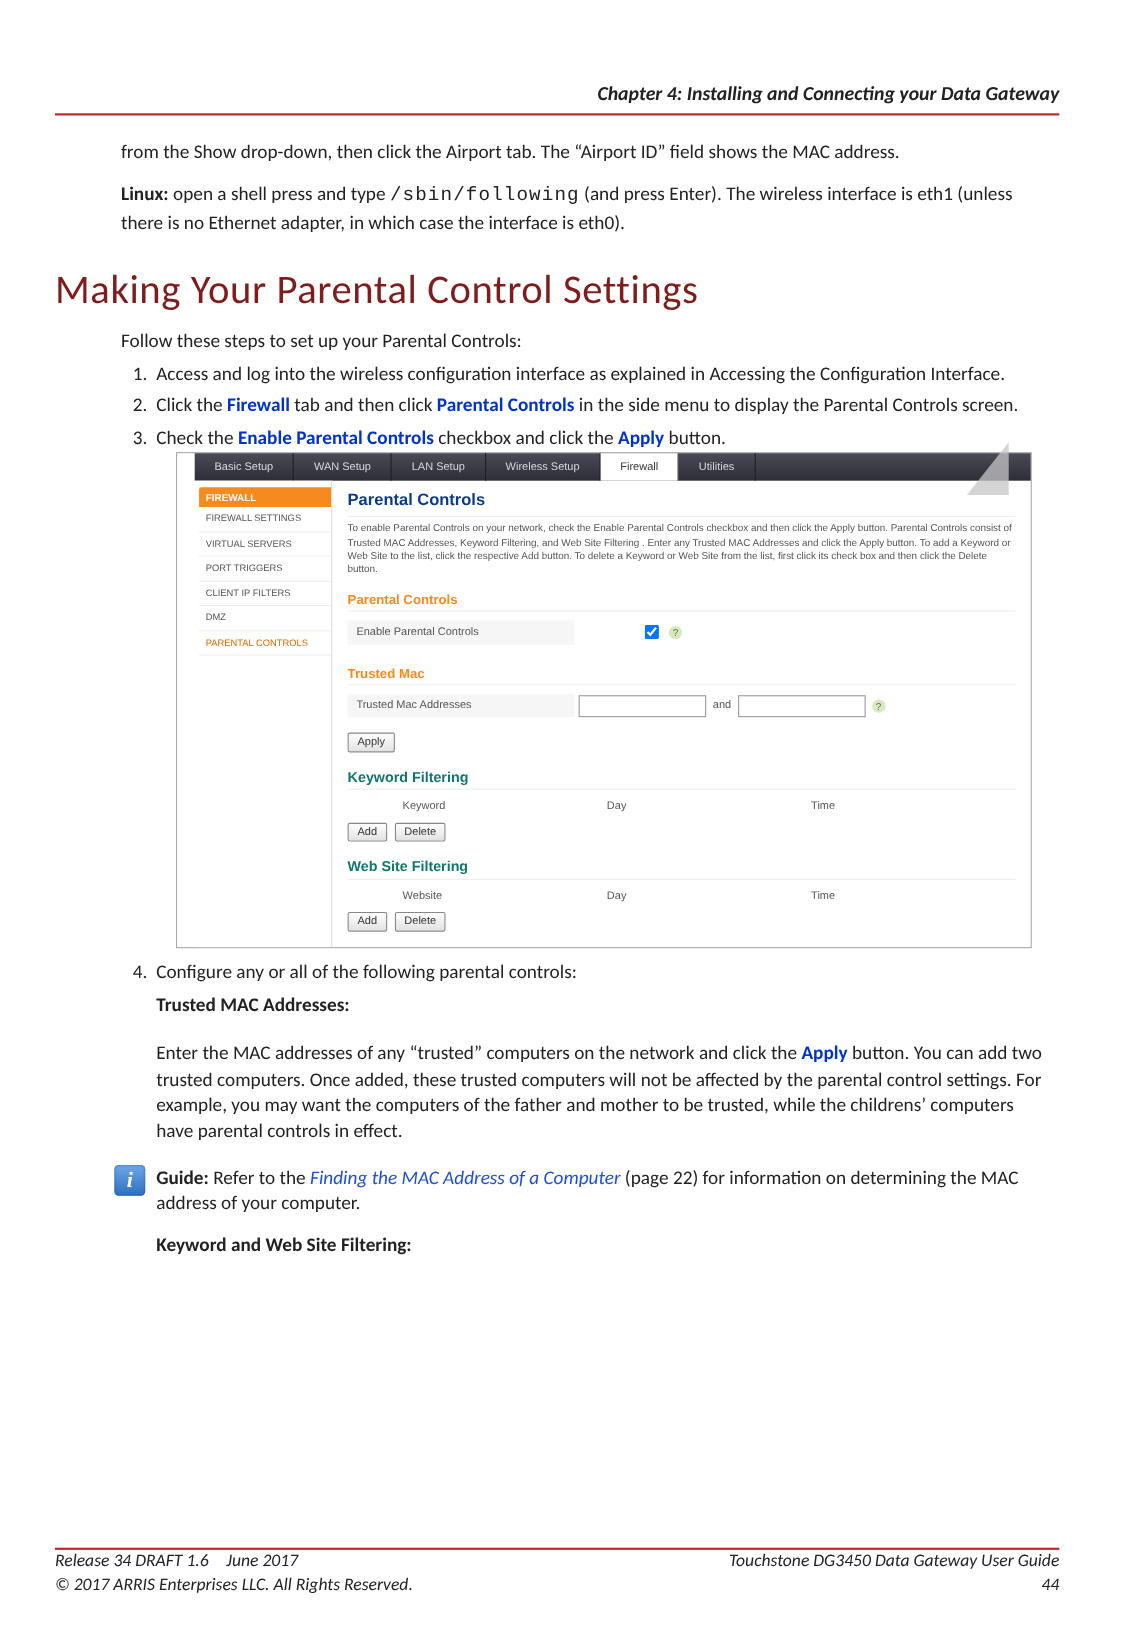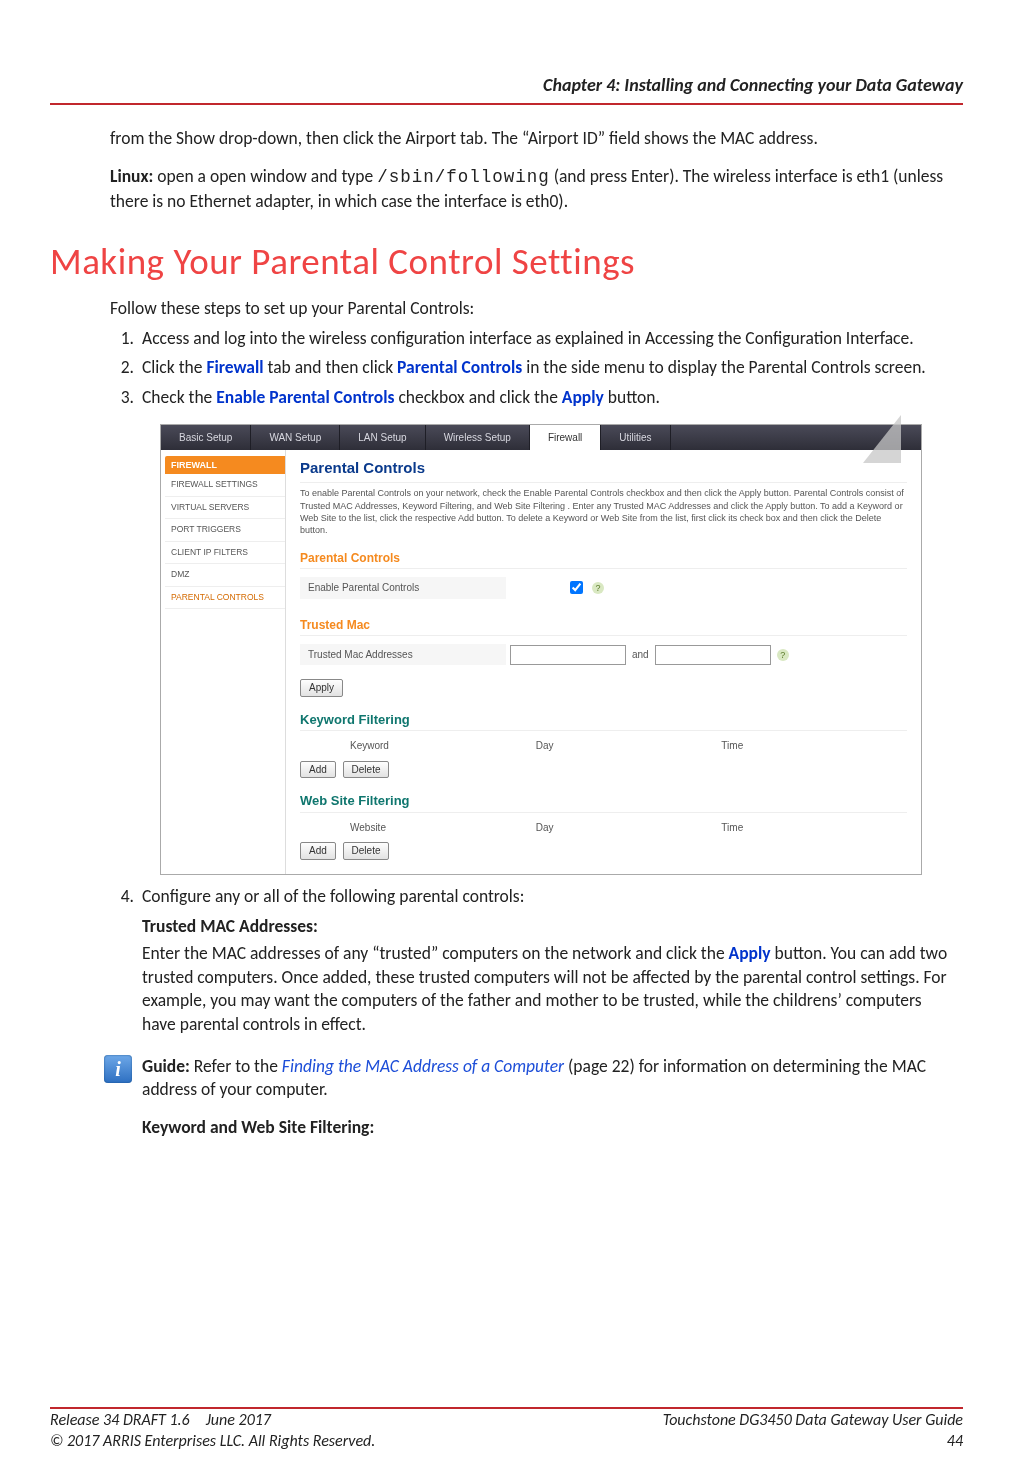--- a/index.html
+++ b/index.html
@@ -43,36 +43,36 @@
   .para {
     font-size: 17.5px;
     margin: 0 0 14px 0;
   }
   .linux-label { font-weight: 700; }
   .mono { font-family: Consolas, 'Courier New', monospace; letter-spacing: 1px; }
   h1 {
     font-family: Calibri, 'Segoe UI', Arial, sans-serif;
     font-weight: 400;
     font-size: 37px;
-    color: #ef4444;
+    color: #7f1d1d;
     margin: 24px 0 10px 0;
     letter-spacing: 0.5px;
   }
   ol.steps {
     margin: 0;
     padding-left: 28px;
     font-size: 17.5px;
   }
   ol.steps > li {
     margin-bottom: 6px;
     padding-left: 4px;
   }
   .link-blue { color: #0033cc; font-weight: 700; }
   .link-blue-ital { color: #1d4ed8; font-style: italic; }
-  .step-sub { margin-top: 4px; }
+  .step-sub { margin-top: 21px; }
   .step-sub-bold { font-weight: 700; margin-top: 6px; }
   .note-row {
     display: flex;
     align-items: flex-start;
     margin: 18px 0 14px 0;
     font-size: 17.5px;
   }
   .info-icon {
     width: 28px; height: 28px;
     background: linear-gradient(#6ea8e8, #2d6fc1);
@@ -85,27 +85,28 @@
     text-align: center;
     line-height: 28px;
     flex: 0 0 28px;
     margin-right: 10px;
     margin-left: -38px;
     box-shadow: inset 0 0 2px #134d8a;
   }
   
   .mock {
     border: 1px solid #aaa;
-    margin: 14px 0 10px 18px;
+    margin: 0 0 10px 18px;
     width: 760px;
     font-family: Tahoma, Arial, sans-serif;
     font-size: 10px;
     color: #333;
     background: #fff;
     position: relative;
+    padding-left: 16px;
   }
   .mock-tabs {
     display: flex;
     background: linear-gradient(#4a4a58, #2e2e38);
   }
   .mock-tab {
     padding: 6px 18px;
     color: #d8d8e0;
     border-right: 1px solid #1e1e26;
     font-size: 10px;
@@ -190,21 +191,21 @@
 <body>
 
 <div class="page">
   <div class="header-right">Chapter 4: Installing and Connecting your Data Gateway</div>
   <hr class="header-rule">
 
   <div class="body-indent">
     <p class="para">from the Show drop-down, then click the Airport tab. The “Airport ID” field shows the MAC address.</p>
 
     <p class="para">
-      <span class="linux-label">Linux:</span><span> open a open window and type </span><span class="mono">/sbin/following</span><span> (and press Enter). The wireless interface is eth1 (unless there is no Ethernet adapter, in which case the interface is eth0).</span>
+      <span class="linux-label">Linux:</span><span> open a shell press and type </span><span class="mono">/sbin/following</span><span> (and press Enter). The wireless interface is eth1 (unless there is no Ethernet adapter, in which case the interface is eth0).</span>
     </p>
   </div>
 
   <h1>Making Your Parental Control Settings</h1>
 
   <div class="body-indent">
     <p class="para" style="margin-bottom:6px">Follow these steps to set up your Parental Controls:</p>
 
     <ol class="steps">
       <li>Access and log into the wireless configuration interface as explained in Accessing the Configuration Interface.</li>

